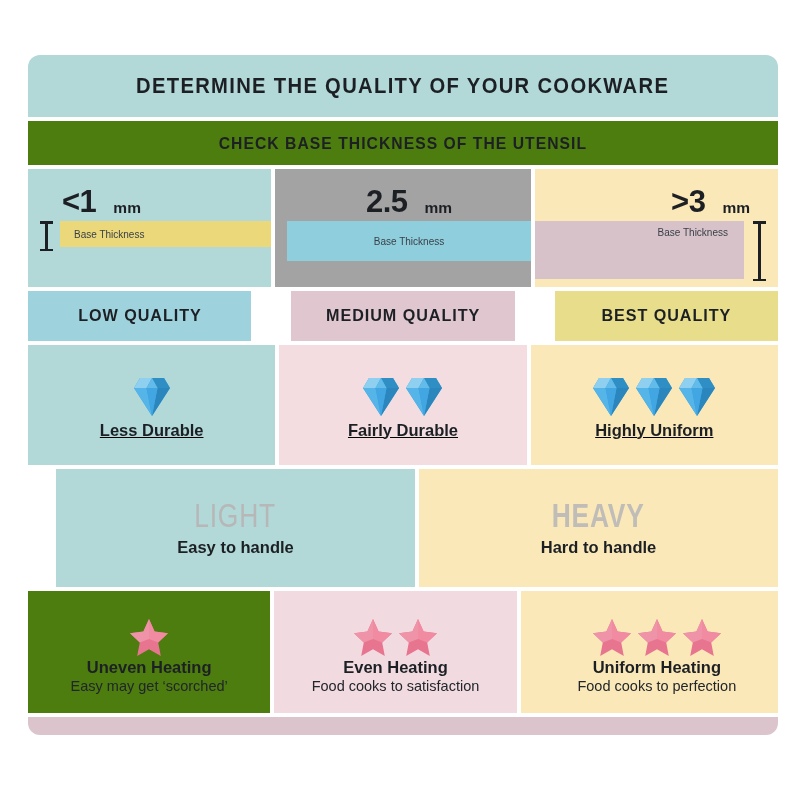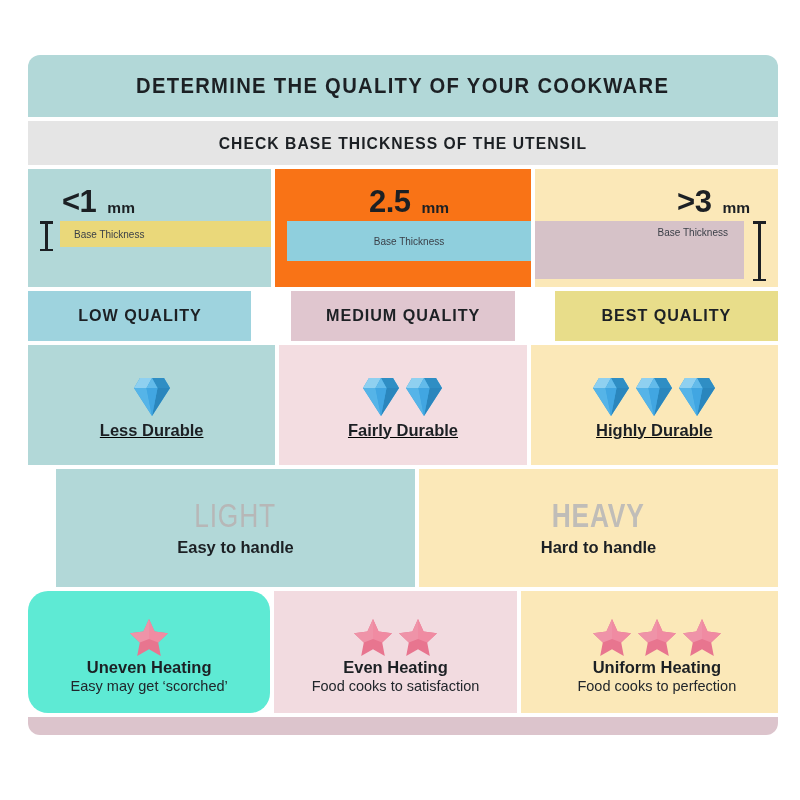--- a/index.html
+++ b/index.html
@@ -33,21 +33,21 @@
     font-size: 21.5px;
     font-weight: bold;
     letter-spacing: 1.4px;
     color: #1c2024;
     font-family: "Liberation Sans Narrow", "Liberation Sans", sans-serif;
     transform: scaleX(0.94);
   }
 
   .subtitle-bar {
     height: 44px;
-    background: #e5e5e5;
+    background: #4d7c0f;
     display: flex; align-items: center; justify-content: center;
     flex: none;
   }
   .subtitle-bar .subtitle-text {
     font-size: 16.5px;
     font-weight: bold;
     letter-spacing: 1.1px;
     color: #1c2024;
     transform: scaleX(0.95);
   }
@@ -64,21 +64,21 @@
     overflow: hidden;
   }
 
   
   .row-thickness { height: 118px; }
   .row-thickness .cell {
     display: flex;
     flex-direction: column;
   }
   .cell.th-1 { background: #b2d8d8; }
-  .cell.th-2 { background: #f97316; padding-left: 12px; }
+  .cell.th-2 { background: #a3a3a3; padding-left: 12px; }
   .cell.th-3 { background: #fbe8b8; }
 
   .th-label {
     height: 52px;
     display: flex;
     align-items: flex-end;
     padding-bottom: 4px;
     color: #1c2024;
     line-height: 1;
   }
@@ -87,21 +87,21 @@
   .th-label.align-right  { justify-content: flex-end; padding-right: 28px; }
 
   .th-num {
     font-size: 31px;
     font-weight: bold;
     letter-spacing: -0.5px;
   }
   .th-unit {
     font-size: 15.5px;
     font-weight: bold;
-    margin-left: 11px;
+    margin-left: 17px;
     align-self: flex-end;
     padding-bottom: 2px;
   }
 
   .bar-area { position: relative; flex: 1; }
 
   .thick-bar {
     position: absolute;
     display: flex;
     align-items: center;
@@ -199,21 +199,21 @@
   .weight-word.wt-medium { font-weight: normal; color: #a5a5a5; }
   .weight-word.wt-heavy  { font-weight: bold; color: #c0bdb8; }
 
   
   .row-heating { height: 122px; }
   .row-heating .cell {
     display: flex; flex-direction: column;
     align-items: center; justify-content: center;
     gap: 1px;
   }
-  .cell.h-1 { background: #5eead4; border-radius: 20px; }
+  .cell.h-1 { background: #4d7c0f; }
   .cell.h-2 { background: #f2dbe0; }
   .cell.h-3 { background: #fbe8b8; padding-left: 15px; }
 
   .sub-caption {
     font-size: 14.5px;
     color: #21262b;
   }
 
   
   .footer-bar {
@@ -359,21 +359,21 @@
           <svg width="38" height="42" viewBox="0 0 38 42">
     <polygon points="7,3 31,3 37,13 19,41 1,13" fill="#3ca5e0"></polygon>
     <polygon points="7,3 19,3 13.5,13 1,13" fill="#8fd0f0"></polygon>
     <polygon points="19,3 31,3 37,13 24.5,13" fill="#2f8ec4"></polygon>
     <polygon points="13.5,13 19,3 24.5,13" fill="#63bbea"></polygon>
     <polygon points="1,13 13.5,13 19,41" fill="#55b4e8"></polygon>
     <polygon points="24.5,13 37,13 19,41" fill="#2a86bd"></polygon>
     <polygon points="13.5,13 24.5,13 19,41" fill="#41a6e2"></polygon>
   </svg>
         </div>
-      <span class="caption">Highly Durable</span>
+      <span class="caption">Highly Uniform</span>
     </div>
   </div>
 
   <div class="row row-weight">
     <div class="cell w-1">
       <span class="weight-word wt-light">LIGHT</span>
       <span class="caption">Easy to handle</span>
     </div>
     <div class="cell w-3">
       <span class="weight-word wt-heavy">HEAVY</span>

